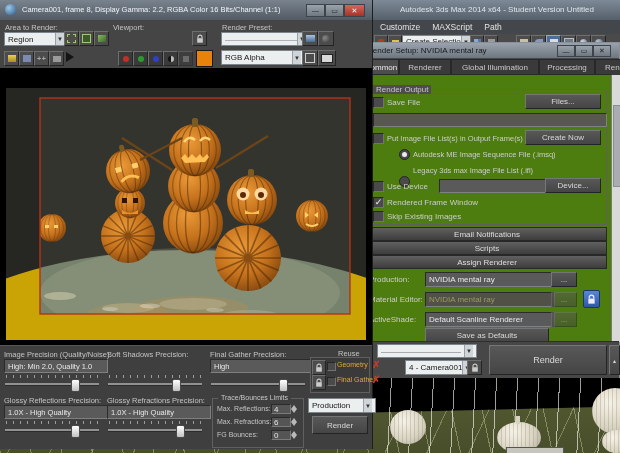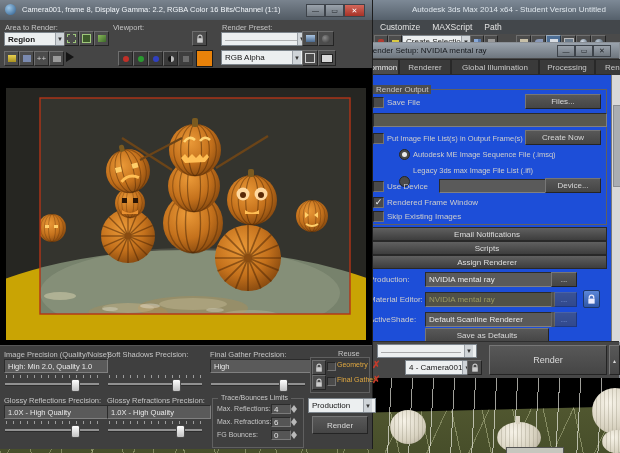--- a/index.html
+++ b/index.html
@@ -47,21 +47,21 @@
      background:repeating-linear-gradient(90deg,rgba(150,145,125,.35) 0 1px,transparent 1px 4px),
                 radial-gradient(circle at 38% 32%,#f7f3e8,#d8d2c0 60%,#aba393);}
 </style>
 </head>
 <body>
 
 <div id="root">
 
   <div class="abs" style="left:0;top:0;width:620px;height:453px;">
     <div class="abs" style="left:0;top:0;width:620px;height:20px;background:linear-gradient(#7d8996,#55606b);border-bottom:1px solid #333;">
-      <span class="abs" style="left:412px;top:5px;font-size:8px;color:#dfe6ec;white-space:nowrap;">Autodesk 3ds Max 2014 x64 - Student Version   Untitled</span>
+      <span class="abs" style="left:400px;top:5px;font-size:8px;color:#dfe6ec;white-space:nowrap;">Autodesk 3ds Max 2014 x64 - Student Version   Untitled</span>
     </div>
     <div class="abs" style="left:0;top:20px;width:620px;height:14px;background:#43474b;display:flex;padding-left:374px;box-sizing:border-box;">
       <span class="menuitem">Customize</span>
       <span class="menuitem">MAXScript</span>
       <span class="menuitem">Path</span>
     </div>
     <div class="abs" style="left:0;top:34px;width:620px;height:14px;background:#4a4a4a;border-bottom:1px solid #2a2a2a;">
       <div class="abs iconbtn" style="left:374px;top:1px;width:12px;height:12px;">
           <div style="width:6px;height:6px;background:#b03a30;border-radius:2px;"></div>
         </div>
@@ -132,21 +132,21 @@
     <div class="abs tab" style="left:90px;top:16px;width:86px;height:15px;">
         <span>Global Illumination</span>
       </div>
     <div class="abs tab" style="left:178px;top:16px;width:54px;height:15px;">
         <span>Processing</span>
       </div>
     <div class="abs tab" style="left:234px;top:16px;width:80px;height:15px;">
         <span>Render Elements</span>
       </div>
 
-    <div class="abs" style="left:0;top:31px;width:250px;height:267px;background:#1d4ed8;border-top:1px solid #2a2a2a;">
+    <div class="abs" style="left:0;top:31px;width:250px;height:267px;background:#4d7c0f;border-top:1px solid #2a2a2a;">
 
       <div class="abs groupbox" style="left:6px;top:14px;width:238px;height:134px;">
         <span class="grouptitle" style="background:#4d4d4d;">Render Output</span>
       </div>
       <div class="abs cb" style="left:12px;top:22px;"></div>
       <div class="abs lbl" style="left:26px;top:23px;">Save File</div>
       <div class="abs btn3d" style="left:164px;top:19px;width:74px;height:13px;">
           <span>Files...</span>
         </div>
       <div class="abs field" style="left:12px;top:38px;width:226px;height:12px;background:#585850;">
@@ -241,21 +241,21 @@
     <div class="abs" style="left:0;top:0;width:372px;height:20px;background:linear-gradient(#79838e,#525b64);">
       <div class="abs" style="left:5px;top:4px;width:11px;height:11px;border-radius:50%;background:radial-gradient(circle at 35% 35%,#9ec8e8,#2a5a8a);"></div>
       <span class="abs" style="left:22px;top:5px;font-size:7.5px;color:#f0f4f8;white-space:nowrap;">Camera001, frame 8, Display Gamma: 2.2, RGBA Color 16 Bits/Channel (1:1)</span>
       <div class="abs winbtn" style="left:306px;top:4px;width:17px;height:11px;">—</div>
       <div class="abs winbtn" style="left:325px;top:4px;width:17px;height:11px;">▭</div>
       <div class="abs winbtn" style="left:344px;top:4px;width:19px;height:11px;background:linear-gradient(#d4675a,#a63227);color:#fff;">✕</div>
     </div>
 
     <div class="abs" style="left:0;top:20px;width:372px;height:27px;background:#454545;border-bottom:1px solid #333;">
       <span class="abs tinylbl" style="left:5px;top:3px;">Area to Render:</span>
-      <div class="abs combo" style="left:4px;top:12px;width:56px;height:12px;font-weight:bold;">
+      <div class="abs combo" style="left:4px;top:12px;width:56px;height:12px;">
         <span>Region</span>
           <span class="arr">▼</span>
       </div>
       <div class="abs iconbtn" style="left:64px;top:11px;width:13px;height:13px;">
           <div style="width:7px;height:7px;border:1px dashed #9ec87a;"></div>
         </div>
       <div class="abs iconbtn" style="left:79px;top:11px;width:13px;height:13px;">
           <div style="width:7px;height:7px;border:1px solid #9ec87a;background:#3d5a2a;"></div>
         </div>
       <div class="abs iconbtn" style="left:94px;top:11px;width:13px;height:13px;">

